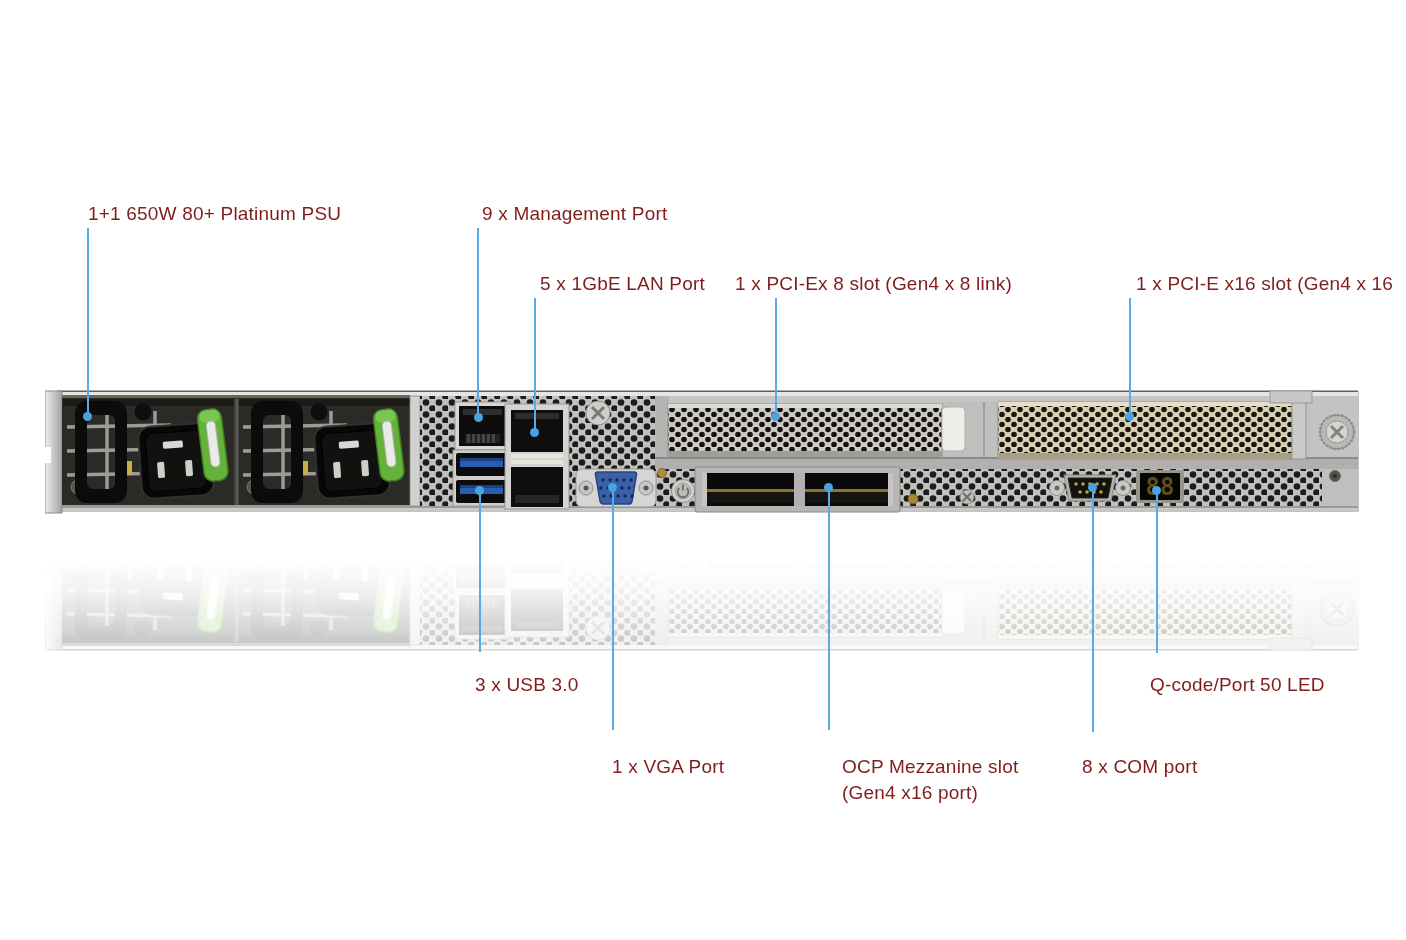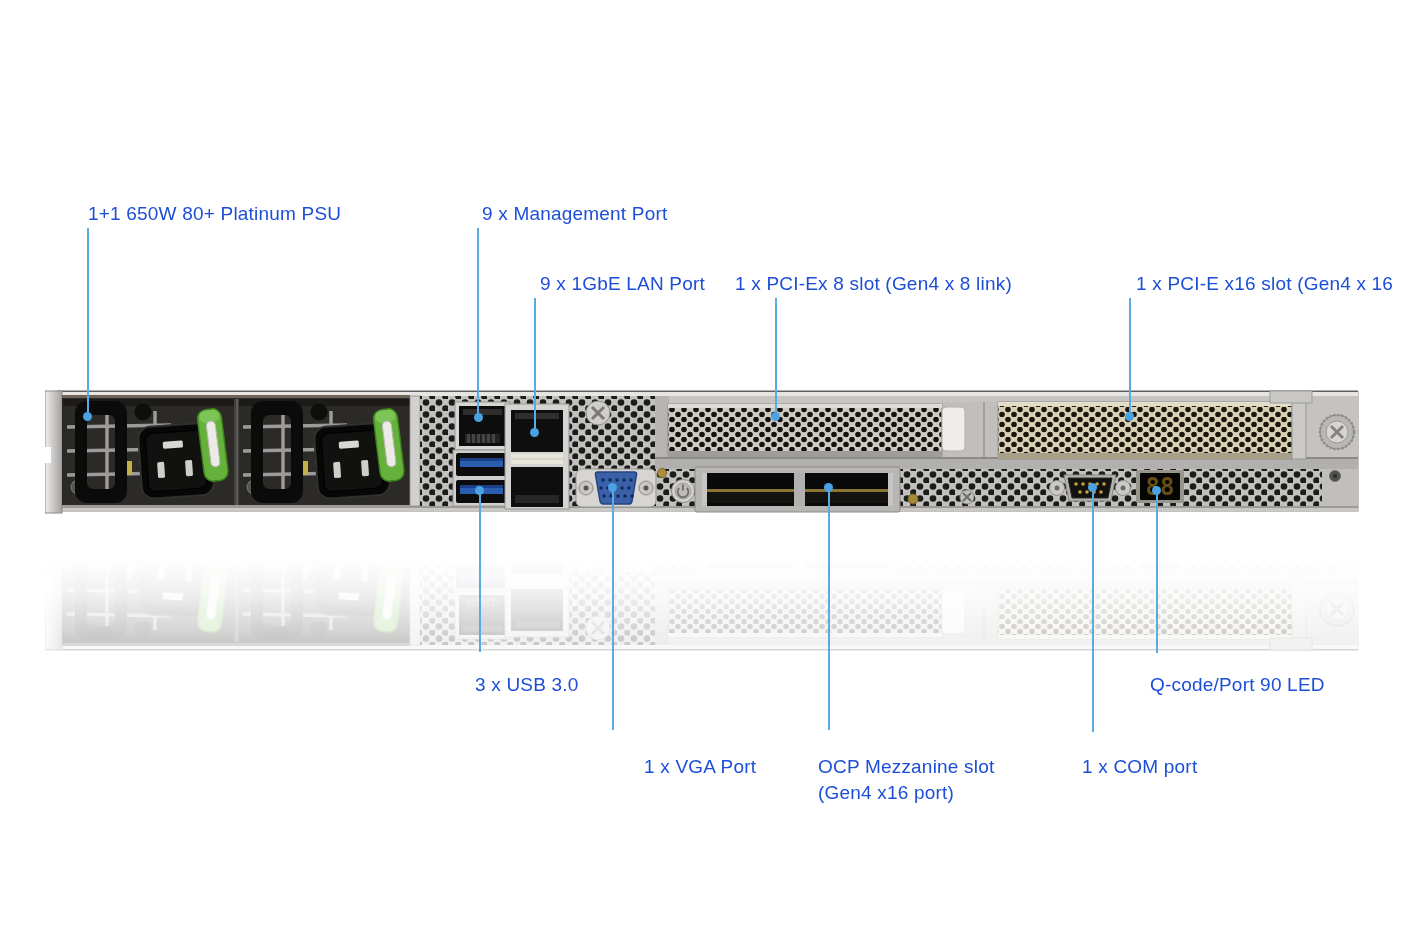--- a/index.html
+++ b/index.html
@@ -2,21 +2,21 @@
 <html><head>
 <meta charset="utf-8">
 <style>
   html,body{margin:0;padding:0;background:#ffffff;}
   .stage{
     position:relative;width:1406px;height:940px;background:#ffffff;
     overflow:hidden;font-family:"Liberation Sans",sans-serif;
   }
   
   .co-label{
-    position:absolute;color:#1d4ed8;font-size:19px;line-height:26px;
+    position:absolute;color:#7f1d1d;font-size:19px;line-height:26px;
     white-space:nowrap;letter-spacing:0.2px;
   }
   .co-line{position:absolute;width:2px;background:#5aaae4;}
   .co-dot{position:absolute;width:9px;height:9px;border-radius:50%;background:#4aa2e2;}
   
   .chassis{
     position:absolute;left:45px;top:387px;width:1315px;height:132px;
     -webkit-box-reflect: below 3px linear-gradient(to bottom, rgba(0,0,0,0.28), rgba(0,0,0,0.07) 45%, transparent 72%);
   }
   .chassis svg{display:block;}
@@ -281,21 +281,21 @@
     <div class="co-dot" style="left:83px;top:412px"></div>
   </div>
 
   <div>
     <div class="co-label" style="left:482px;top:201px">9 x Management Port</div>
     <div class="co-line" style="left:477px;top:228px;height:190px"></div>
     <div class="co-dot" style="left:474px;top:413px"></div>
   </div>
 
   <div>
-    <div class="co-label" style="left:540px;top:271px">9 x 1GbE LAN Port</div>
+    <div class="co-label" style="left:540px;top:271px">5 x 1GbE LAN Port</div>
     <div class="co-line" style="left:534px;top:298px;height:135px"></div>
     <div class="co-dot" style="left:530px;top:428px"></div>
   </div>
 
   <div>
     <div class="co-label" style="left:735px;top:271px">1 x PCI-Ex 8 slot (Gen4 x 8 link)</div>
     <div class="co-line" style="left:775px;top:298px;height:119px"></div>
     <div class="co-dot" style="left:771px;top:412px"></div>
   </div>
 
@@ -307,37 +307,37 @@
 
   <div>
     <div class="co-line" style="left:479px;top:491px;height:161px"></div>
     <div class="co-dot" style="left:475px;top:486px"></div>
     <div class="co-label" style="left:475px;top:672px">3 x USB 3.0</div>
   </div>
 
   <div>
     <div class="co-line" style="left:612px;top:488px;height:242px"></div>
     <div class="co-dot" style="left:608px;top:483px"></div>
-    <div class="co-label" style="left:644px;top:754px">1 x VGA Port</div>
+    <div class="co-label" style="left:612px;top:754px">1 x VGA Port</div>
   </div>
 
   <div>
     <div class="co-line" style="left:828px;top:488px;height:242px"></div>
     <div class="co-dot" style="left:824px;top:483px"></div>
-    <div class="co-label" style="left:818px;top:754px">
+    <div class="co-label" style="left:842px;top:754px">
       <div>OCP Mezzanine slot</div>
       <div>(Gen4 x16 port)</div>
     </div>
   </div>
 
   <div>
     <div class="co-line" style="left:1092px;top:488px;height:244px"></div>
     <div class="co-dot" style="left:1088px;top:483px"></div>
-    <div class="co-label" style="left:1082px;top:754px">1 x COM port</div>
+    <div class="co-label" style="left:1082px;top:754px">8 x COM port</div>
   </div>
 
   <div>
     <div class="co-line" style="left:1156px;top:491px;height:162px"></div>
     <div class="co-dot" style="left:1152px;top:486px"></div>
-    <div class="co-label" style="left:1150px;top:672px">Q-code/Port 90 LED</div>
+    <div class="co-label" style="left:1150px;top:672px">Q-code/Port 50 LED</div>
   </div>
 
 </div>
 
 </body></html>

